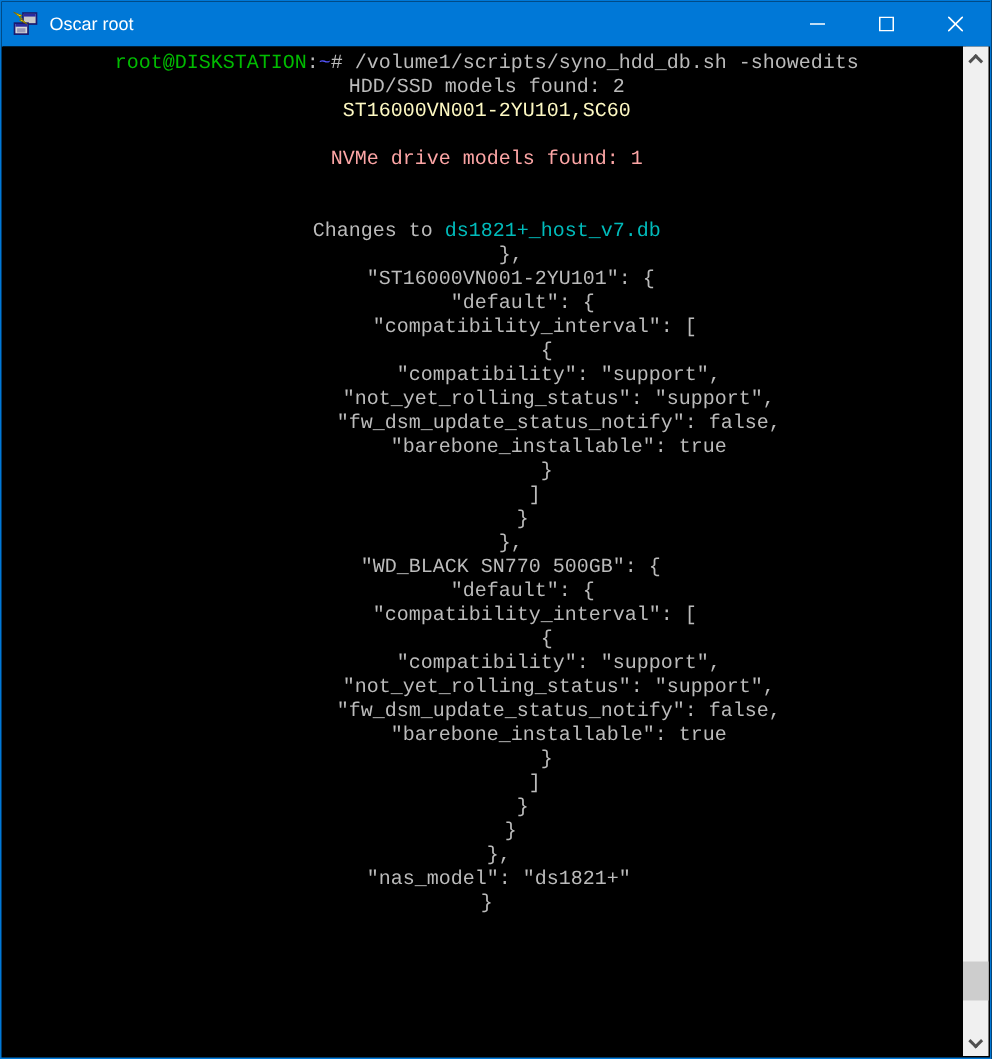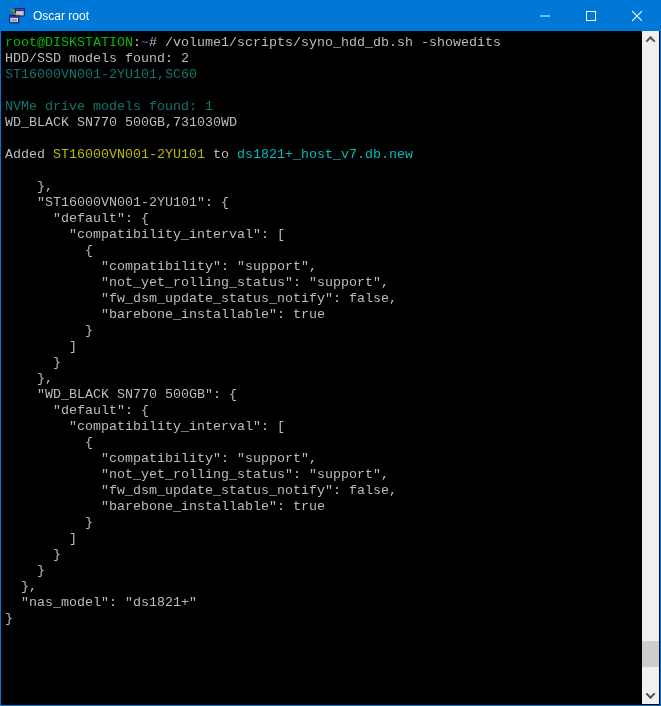--- a/index.html
+++ b/index.html
@@ -5,20 +5,21 @@
   * { margin: 0; padding: 0; box-sizing: border-box; }
   html,body { width: 661px; height: 706px; background: #333; }
   body { font-family: "Liberation Sans", sans-serif; }
 
   .window {
     position: absolute; left: 0; top: 0;
     width: 661px; height: 706px;
     background: #000;
     border: 1px solid #0078D7;
     overflow: hidden;
+    text-align: center;
   }
 
   
   .titlebar {
     position: absolute; left: 0; top: 0; right: 0;
     height: 30px;
     background: #0078D7;
     display: flex; align-items: center;
   }
   .app-icon {
@@ -120,27 +121,26 @@
           <line x1="0" y1="0" x2="10" y2="10" stroke="#ffffff" stroke-width="1.1"></line>
           <line x1="10" y1="0" x2="0" y2="10" stroke="#ffffff" stroke-width="1.1"></line>
         </svg>
       </div>
     </div>
   </div>
 
   <div class="terminal-screen">
       <div class="term-line"><span style="color: rgb(0, 187, 0);">root@DISKSTATION</span><span style="color: rgb(187, 187, 187);">:</span><span style="color: rgb(85, 85, 255);">~</span><span style="color: rgb(187, 187, 187);"># /volume1/scripts/syno_hdd_db.sh -showedits</span></div>
       <div class="term-line"><span style="color: rgb(187, 187, 187);">HDD/SSD models found: 2</span></div>
-      <div class="term-line"><span style="color: #0f766e;">ST16000VN001-2YU101,SC60</span></div>
+      <div class="term-line"><span style="color: #fef9c3;">ST16000VN001-2YU101,SC60</span></div>
       <div class="term-line"> </div>
-      <div class="term-line"><span style="color: #0f766e;">NVMe drive models found: 1</span></div>
-      <div class="term-line"><span style="color: rgb(187, 187, 187);">WD_BLACK SN770 500GB,731030WD</span></div>
+      <div class="term-line"><span style="color: #fca5a5;">NVMe drive models found: 1</span></div>
       <div class="term-line"> </div>
-      <div class="term-line"><span style="color: rgb(187, 187, 187);">Added </span><span style="color: rgb(187, 187, 0);">ST16000VN001-2YU101</span><span style="color: rgb(187, 187, 187);"> to </span><span style="color: rgb(0, 187, 187);">ds1821+_host_v7.db.new</span></div>
       <div class="term-line"> </div>
+      <div class="term-line"><span style="color: rgb(187, 187, 187);">Changes to </span><span style="color: rgb(0, 187, 187);">ds1821+_host_v7.db</span></div>
       <div class="term-line"><span style="color: rgb(187, 187, 187);">    },</span></div>
       <div class="term-line"><span style="color: rgb(187, 187, 187);">    "ST16000VN001-2YU101": {</span></div>
       <div class="term-line"><span style="color: rgb(187, 187, 187);">      "default": {</span></div>
       <div class="term-line"><span style="color: rgb(187, 187, 187);">        "compatibility_interval": [</span></div>
       <div class="term-line"><span style="color: rgb(187, 187, 187);">          {</span></div>
       <div class="term-line"><span style="color: rgb(187, 187, 187);">            "compatibility": "support",</span></div>
       <div class="term-line"><span style="color: rgb(187, 187, 187);">            "not_yet_rolling_status": "support",</span></div>
       <div class="term-line"><span style="color: rgb(187, 187, 187);">            "fw_dsm_update_status_notify": false,</span></div>
       <div class="term-line"><span style="color: rgb(187, 187, 187);">            "barebone_installable": true</span></div>
       <div class="term-line"><span style="color: rgb(187, 187, 187);">          }</span></div>

